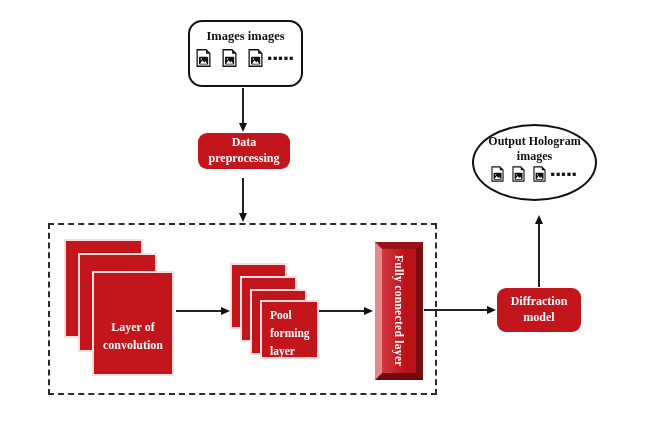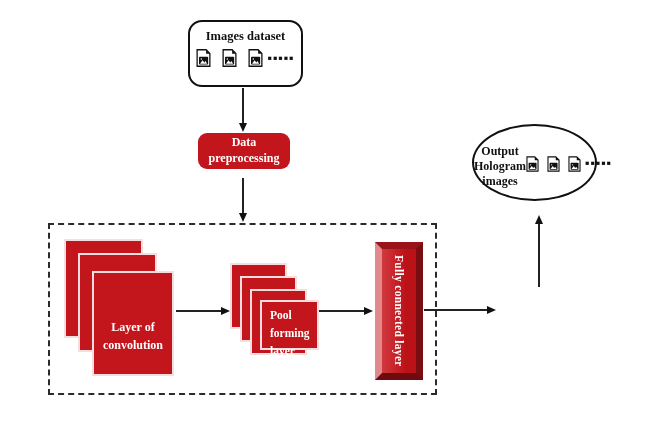--- a/index.html
+++ b/index.html
@@ -47,41 +47,41 @@
 
   
   .sheet{position:absolute; background:var(--red); border:2px solid var(--stack-edge);}
   .conv-a{left:64px; top:239px; width:79px; height:99px;}
   .conv-b{left:78px; top:253px; width:79px; height:99px;}
   .conv-c{left:92px; top:271px; width:82px; height:105px; display:flex; align-items:center; justify-content:center;}
   .conv-c .lbl{font-size:12px; line-height:1.5;margin-top:24px;}
   .pool-a{left:230px; top:263px; width:57px; height:66px;}
   .pool-b{left:240px; top:276px; width:57px; height:66px;}
   .pool-c{left:250px; top:289px; width:57px; height:66px;}
-  .pool-d{left:260px; top:300px; width:59px; height:50px;}
+  .pool-d{left:260px; top:300px; width:59px; height:59px;}
   .pool-d .lbl{font-size:11.5px; line-height:1.55; text-align:left; padding:5px 0 0 8px;}
 
   
   .fc-bar{
     position:absolute; left:375px; top:242px; width:48px; height:138px;
     border:7px solid;
     border-top-color:var(--red-mid);
     border-left-color:var(--red-light);
     border-right-color:var(--red-dark);
     border-bottom-color:var(--red-deep);
     background:linear-gradient(90deg,#d2393f,#bb1218 70%);
     display:flex; align-items:center; justify-content:center;
   }
   .fc-bar .lbl{writing-mode:vertical-rl; font-size:11.5px; letter-spacing:0.3px; white-space:nowrap;}
 
   
   .ellipse{
     position:absolute; left:472px; top:124px; width:125px; height:77px;
     border:2px solid var(--ink); border-radius:50%; background:var(--background);
-    display:flex; flex-direction:row; align-items:center;
+    display:flex; flex-direction:column; align-items:center;
   }
   .ellipse .title{margin-top:8px; font-size:12px; line-height:1.25; width:110px;}
   .ellipse .icon-row{margin-top:2px;}
   .ellipse .icon-row .gap{margin-left:8px;}
 
   
   .arrow-v{position:absolute; width:2px; background:var(--line);}
   .arrow-h{position:absolute; height:2px; background:var(--line);}
   .head{position:absolute; width:0; height:0;}
   .head-down{bottom:-8px; left:50%; transform:translateX(-50%);
@@ -104,21 +104,21 @@
       <rect x="4" y="10.2" width="12.2" height="10.6" rx="1" fill="#111111"></rect>
       <path d="M5.4 19.6l3.3-4.6 2.4 3 1.6-1.9 2.1 3.5z" fill="#ffffff"></path>
       <circle cx="7.1" cy="13.2" r="1" fill="#ffffff"></circle>
     </g>
   </defs>
 </svg>
 
 <div class="canvas">
 
   <div class="dataset">
-    <div class="title lbl-dark">Images dataset</div>
+    <div class="title lbl-dark">Images images</div>
     <div class="icon-row">
       <svg class="file-icon" width="15" height="18" viewBox="0 0 20 24">
           <use href="#imgfile"></use>
         </svg>
       <svg class="file-icon gap" width="15" height="18" viewBox="0 0 20 24">
           <use href="#imgfile"></use>
         </svg>
       <svg class="file-icon gap" width="15" height="18" viewBox="0 0 20 24">
           <use href="#imgfile"></use>
         </svg>
@@ -162,20 +162,23 @@
   </div>
 
   <div class="fc-bar">
     <div class="lbl">Fully connected layer</div>
   </div>
 
   <div class="arrow-h" style="left:424px; top:309px; width:63px;">
     <span class="head head-right"></span>
   </div>
 
+  <div class="proc diffraction">
+    <div class="lbl">Diffraction model</div>
+  </div>
 
   <div class="arrow-v" style="left:538px; top:223px; height:64px;">
     <span class="head head-up"></span>
   </div>
 
   <div class="ellipse">
     <div class="title lbl-dark">Output Hologram images</div>
     <div class="icon-row">
       <svg class="file-icon" width="13" height="16" viewBox="0 0 20 24">
           <use href="#imgfile"></use>

